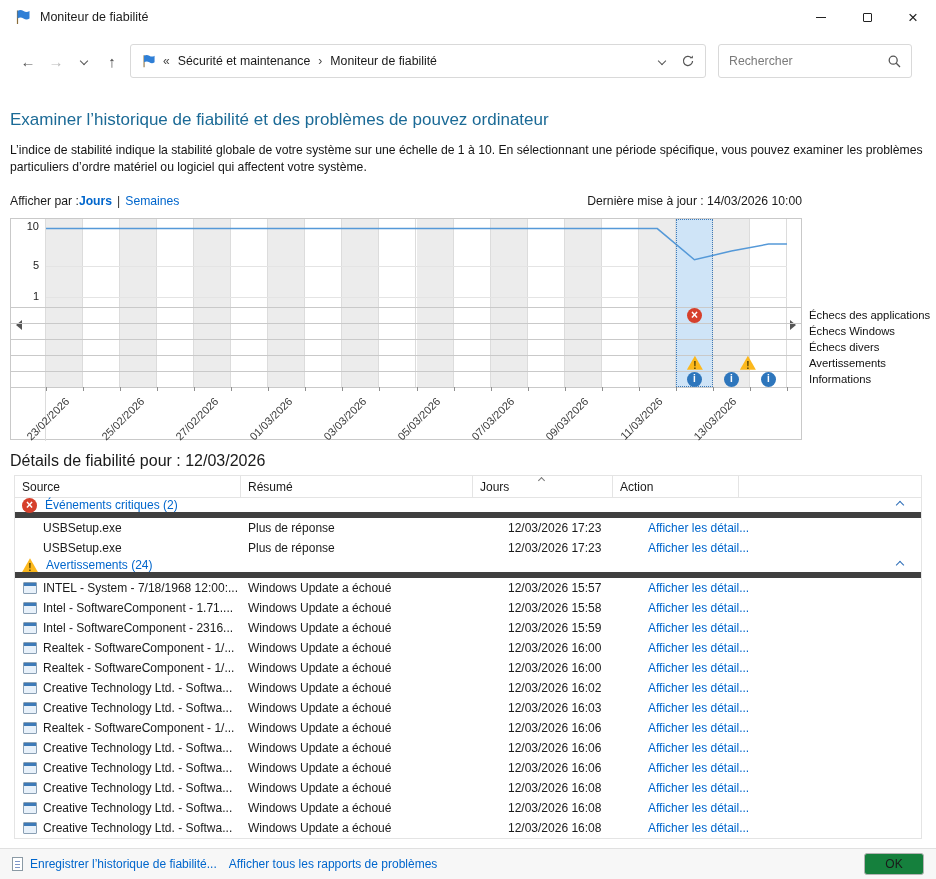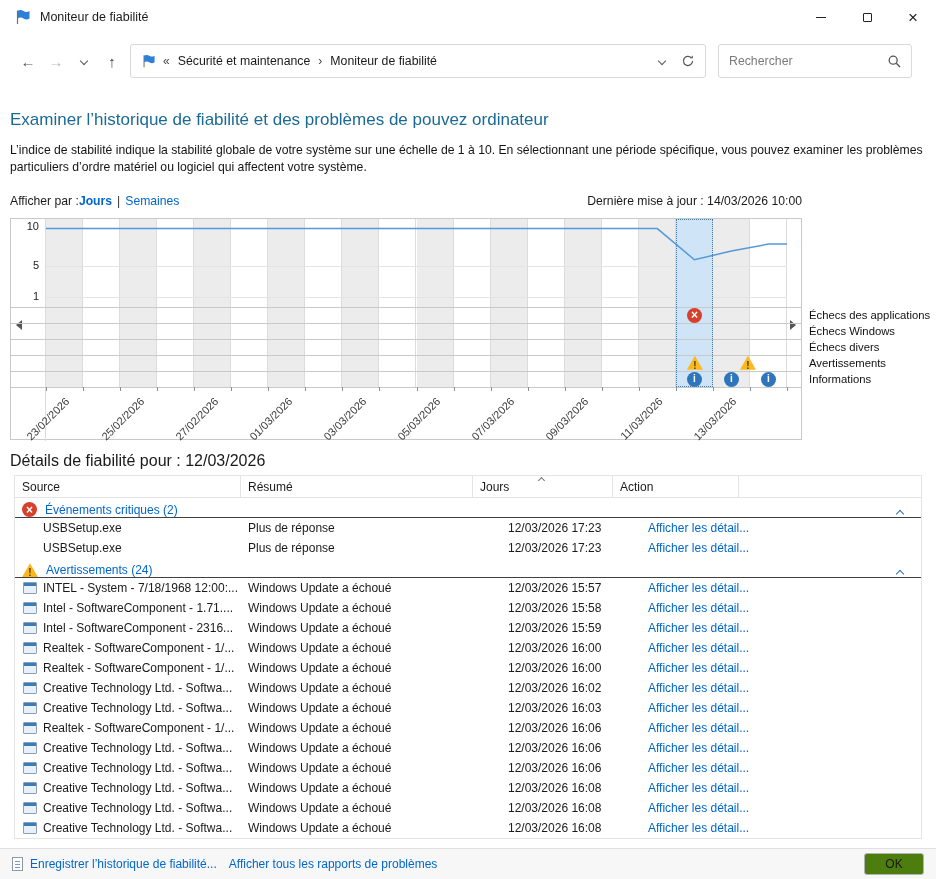--- a/index.html
+++ b/index.html
@@ -81,37 +81,37 @@
 
   
   .details-title { margin-top:12px; font-size:16px; }
   .details-table { width:908px; margin-left:4px; margin-top:5px; border:1px solid #e4e4e4; background:#fff; }
   .t-head { display:flex; height:22px; border-bottom:1px solid #e4e4e4; }
   .h-cell { height:100%; display:flex; align-items:center; padding-left:7px; border-right:1px solid #e4e4e4; position:relative; font-size:12px; }
   .h-source { width:226px; } .h-summary { width:232px; } .h-date { width:140px; } .h-action { width:126px; }
   .h-fill { flex:1; border-right:none; }
   .sort-chev { position:absolute; top:2px; left:50%; margin-left:-4px; width:5px; height:5px; border-width:1.3px; border-color:#777; }
   .t-row { display:flex; align-items:center; height:20px; }
-  .group-row { border-bottom:1px solid #404040;align-items:flex-end; }
+  .group-row { border-bottom:6px solid #404040; }
   .group-row .icon { margin-left:7px; }
   .group-label { color:var(--link,#0066cc); margin-left:8px; white-space:nowrap; }
   .group-row .chev { margin-left:auto; margin-right:18px; cursor:pointer; }
   .cell { overflow:hidden; white-space:nowrap; }
   .c-source { width:226px; display:flex; align-items:center; padding-left:8px; gap:6px; }
   .c-summary { width:232px; padding-left:7px; }
   .c-date { width:140px; padding-left:7px;margin-left:28px; }
   .c-action { width:200px; padding-left:7px; }
   .link { color:var(--link,#0066cc); cursor:pointer; text-decoration:none; }
 
   
   .footer { position:absolute; left:0; right:0; bottom:0; height:31px; background:#f7f7f7; border-top:1px solid #e0e0e0; display:flex; align-items:center; padding:0 12px; }
   .footer .icon-page { margin-right:7px; }
   .footer .flink { font-size:12px; }
   .footer .flink + .flink { margin-left:12px; }
-  .ok-btn { margin-left:auto; width:60px; height:22px; border:1px solid #b3b3b3; border-radius:3px; background:#4d7c0f; display:flex; align-items:center; justify-content:center; font-size:12px; cursor:pointer; }
+  .ok-btn { margin-left:auto; width:60px; height:22px; border:1px solid #b3b3b3; border-radius:3px; background:#15803d; display:flex; align-items:center; justify-content:center; font-size:12px; cursor:pointer; }
 </style>
 </head>
 <body>
 
 <div class="titlebar">
   <span class="app-icon">
     <svg width="16" height="16" viewBox="0 0 16 16">
         <path d="M3.5 1.5v13.5" stroke="#8a6d3b" stroke-width="1.2" fill="none"></path>
         <path d="M3.5 2c2-1.3 4-1.3 6 0s4 1.3 6 0v7.5c-2 1.3-4 1.3-6 0s-4-1.3-6 0z" fill="#2f7fd6"></path>
       </svg>

